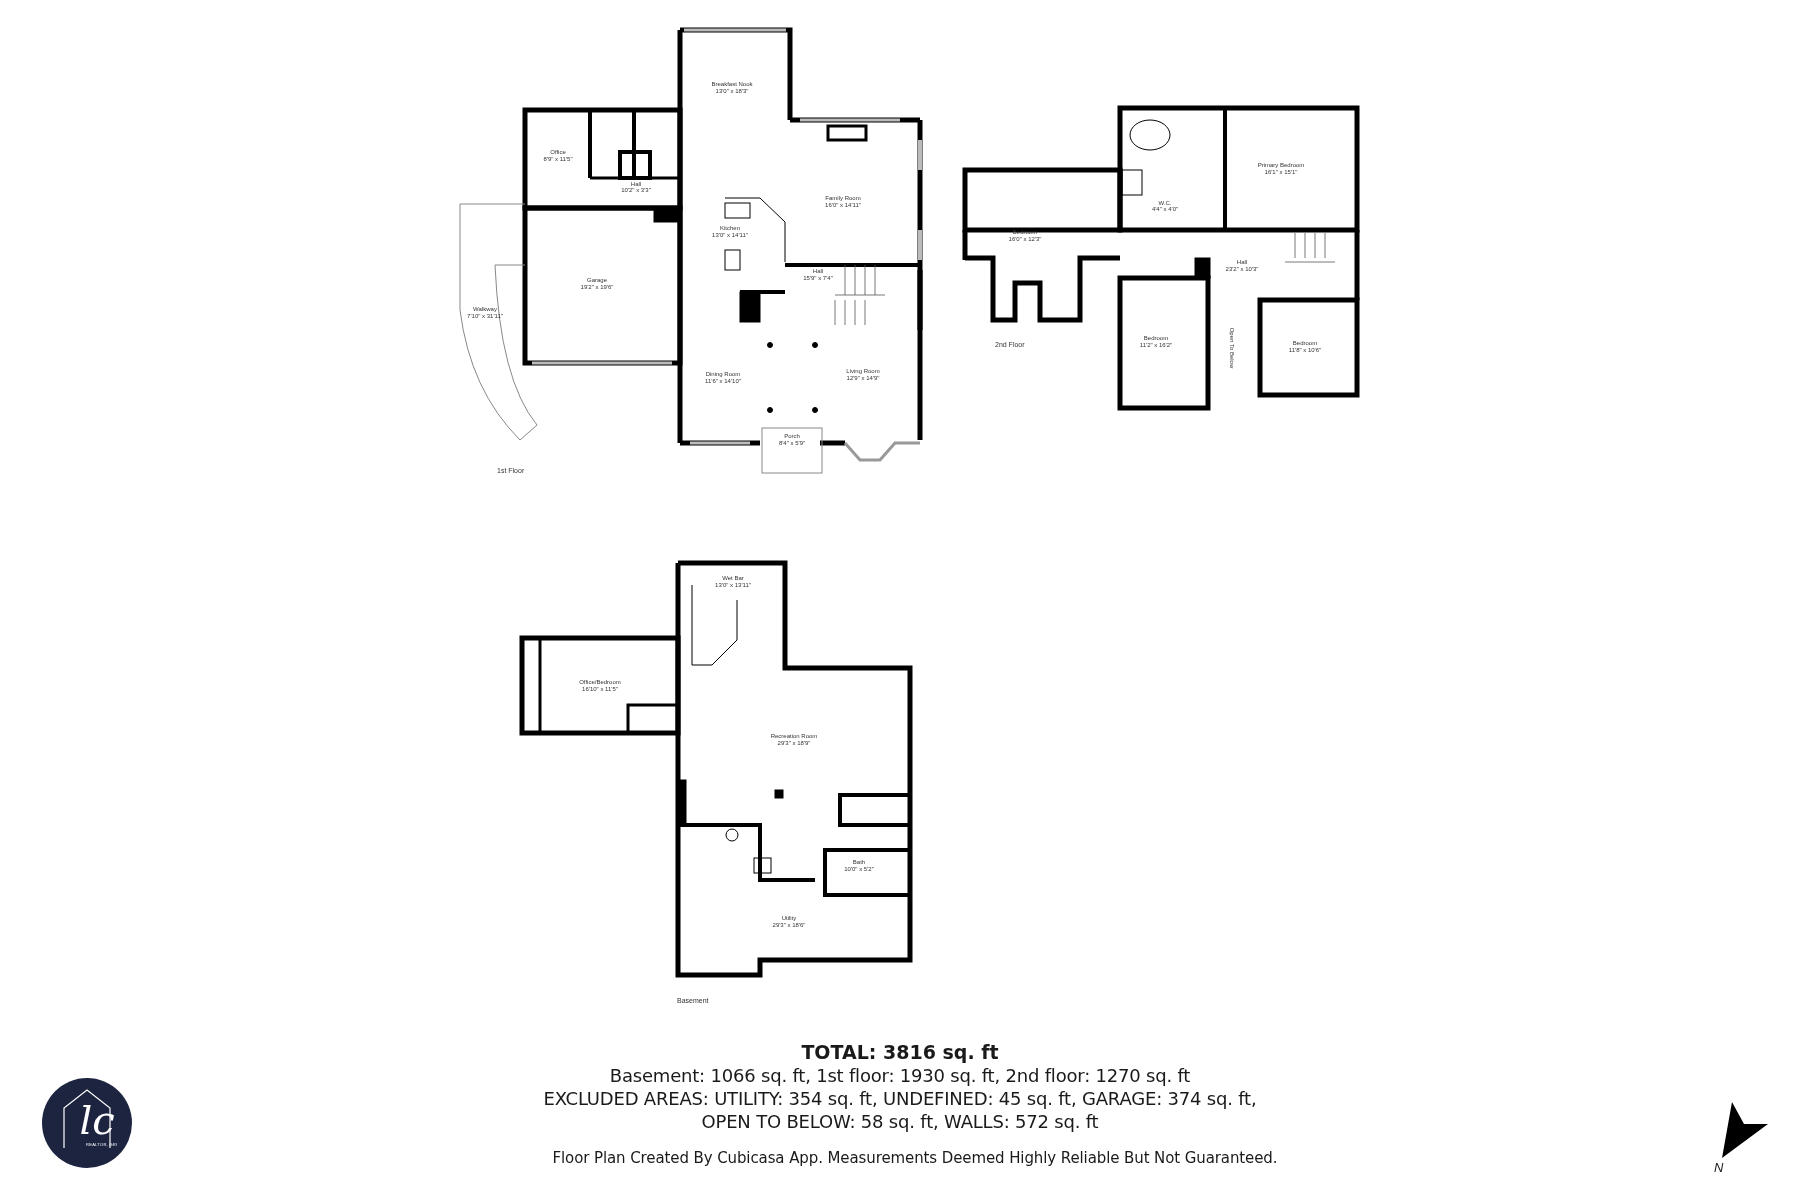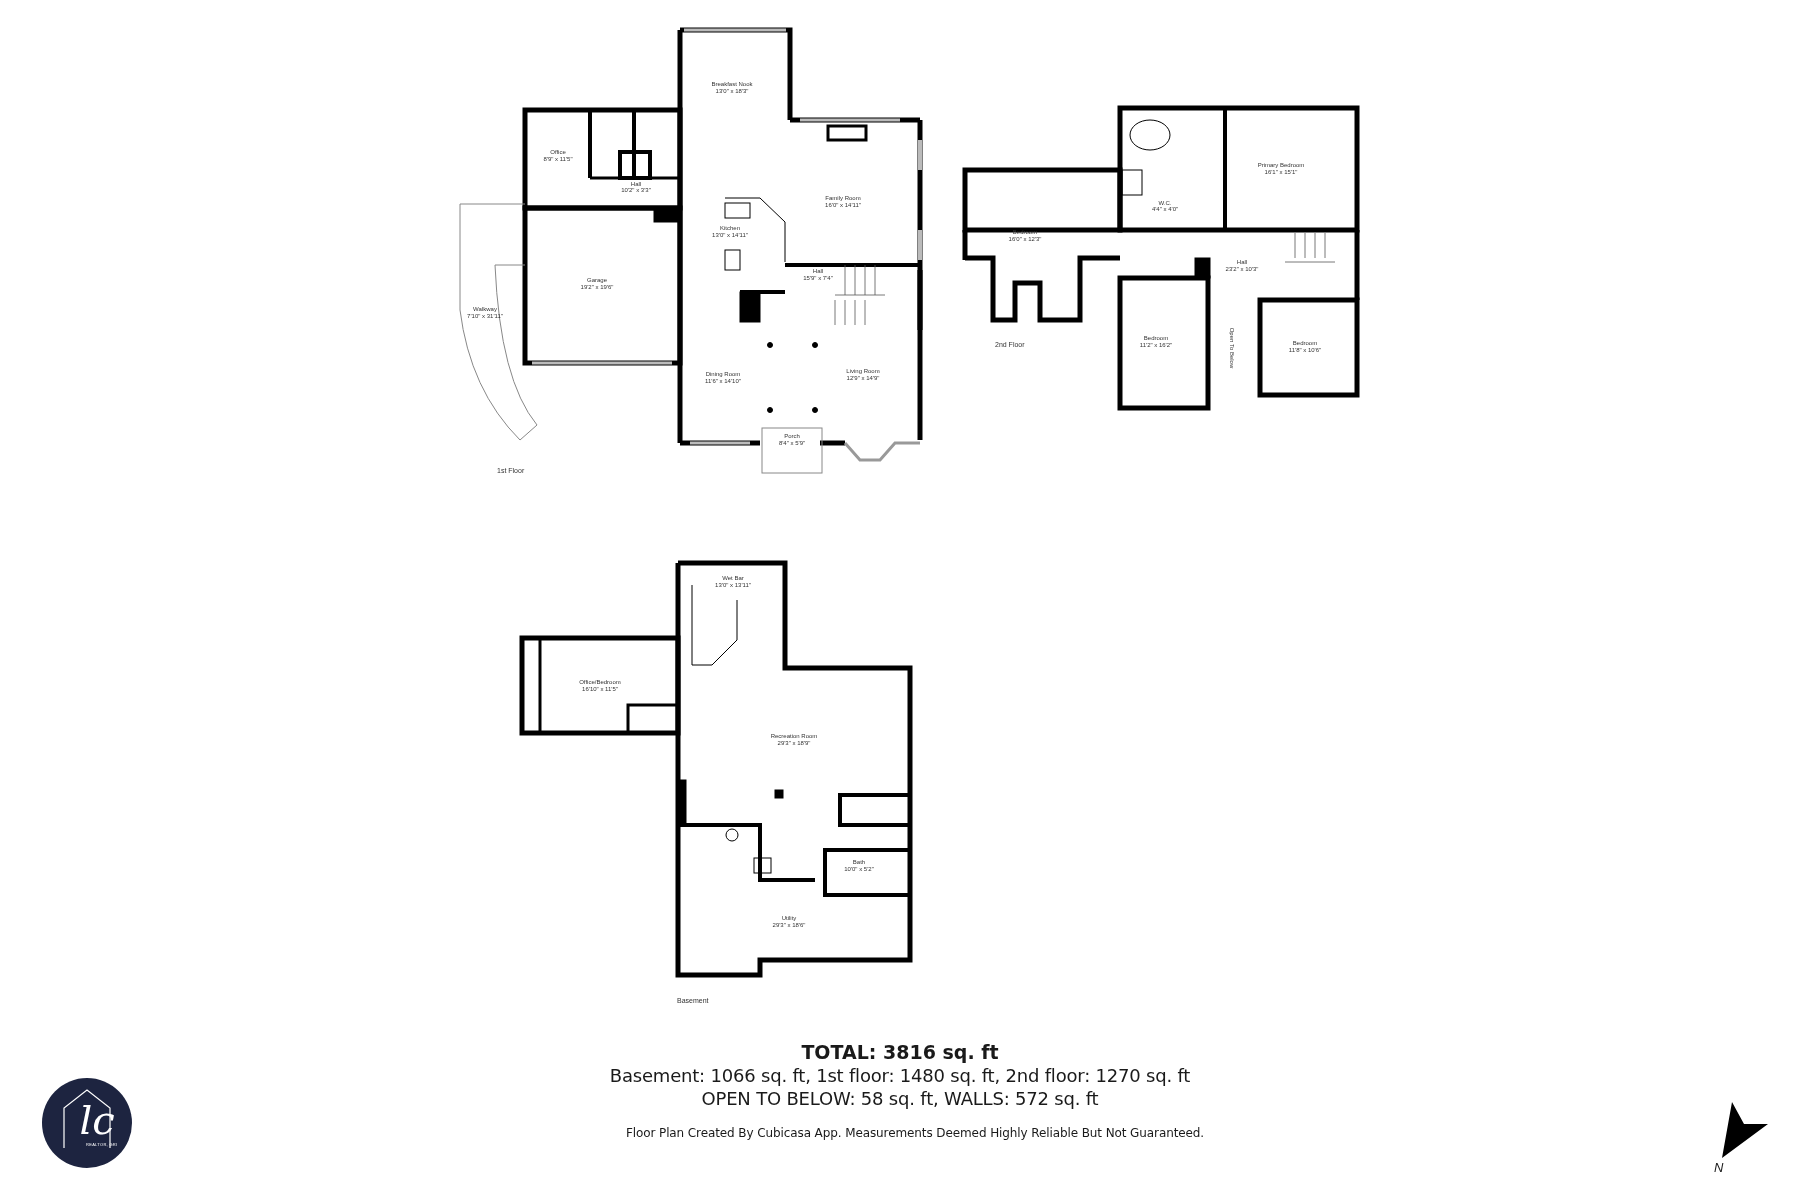--- a/index.html
+++ b/index.html
@@ -3,21 +3,21 @@
 <meta charset="utf-8">
 <style>
   html, body { margin: 0; padding: 0; background: #ffffff; }
   body { width: 1800px; height: 1200px; position: relative; overflow: hidden; font-family: "Liberation Sans", sans-serif; color: #1a1a1a; }
   .plan { position: absolute; left: 0; top: 0; }
   .room-label { font-family: "Liberation Sans", sans-serif; font-size: 6px; fill: #333; text-anchor: middle; }
   .floor-label { font-family: "Liberation Sans", sans-serif; font-size: 7px; fill: #333; }
   .summary { position: absolute; left: 0; width: 1800px; top: 1040px; text-align: center; font-family: "DejaVu Sans", sans-serif; }
   .summary .total { font-size: 19px; font-weight: bold; line-height: 24px; }
   .summary .line { font-size: 18px; line-height: 23px; letter-spacing: -0.2px; }
-  .summary .credit { font-size: 12px; margin-top: 16px; letter-spacing: -0.1px; margin-left: 30px; }
+  .summary .credit { font-size: 15px; margin-top: 16px; letter-spacing: -0.1px; margin-left: 30px; }
   .logo { position: absolute; left: 42px; top: 1078px; width: 90px; height: 90px; border-radius: 50%; background: #1d2440; }
   .logo-text { position: absolute; left: 0; width: 110px; top: 22px; text-align: center; color: #fff; font-family: "DejaVu Serif", serif; font-style: italic; font-size: 40px; line-height: 40px; }
   .logo-sub { position: absolute; left: 44px; top: 64px; color: #fff; font-size: 4px; letter-spacing: 0.3px; }
   .north { position: absolute; left: 1708px; top: 1102px; }
   .north-label { position: absolute; left: 1714px; top: 1160px; font-size: 13px; font-style: italic; }
 </style>
 </head>
 <body>
 
 <svg class="plan" width="1800" height="1200" viewBox="0 0 1800 1200" xmlns="http://www.w3.org/2000/svg">
@@ -173,21 +173,22 @@
     <text class="room-label" x="859" y="864"><tspan>Bath</tspan></text>
     <text class="room-label" x="859" y="871"><tspan>10'0" x 5'2"</tspan></text>
     <text class="room-label" x="789" y="920"><tspan>Utility</tspan></text>
     <text class="room-label" x="789" y="927"><tspan>29'3" x 18'6"</tspan></text>
     <text class="floor-label" x="677" y="1003">Basement</text>
   </g>
 </svg>
 
 <div class="summary">
   <div class="total">TOTAL: 3816 sq. ft</div>
-  <div class="line">Basement: 1066 sq. ft, 1st floor: 1480 sq. ft, 2nd floor: 1270 sq. ft</div>
+  <div class="line">Basement: 1066 sq. ft, 1st floor: 1930 sq. ft, 2nd floor: 1270 sq. ft</div>
+  <div class="line">EXCLUDED AREAS: UTILITY: 354 sq. ft, UNDEFINED: 45 sq. ft, GARAGE: 374 sq. ft,</div>
   <div class="line">OPEN TO BELOW: 58 sq. ft, WALLS: 572 sq. ft</div>
   <div class="credit">Floor Plan Created By Cubicasa App. Measurements Deemed Highly Reliable But Not Guaranteed.</div>
 </div>
 
 <div class="logo">
   <svg width="90" height="90" style="position:absolute;left:0;top:0">
     <polyline points="22,70 22,30 45,12 68,30 68,70" fill="none" stroke="#fff" stroke-width="1.2"></polyline>
   </svg>
   <div class="logo-text">lc</div>
   <div class="logo-sub">REALTOR, GRI</div>

